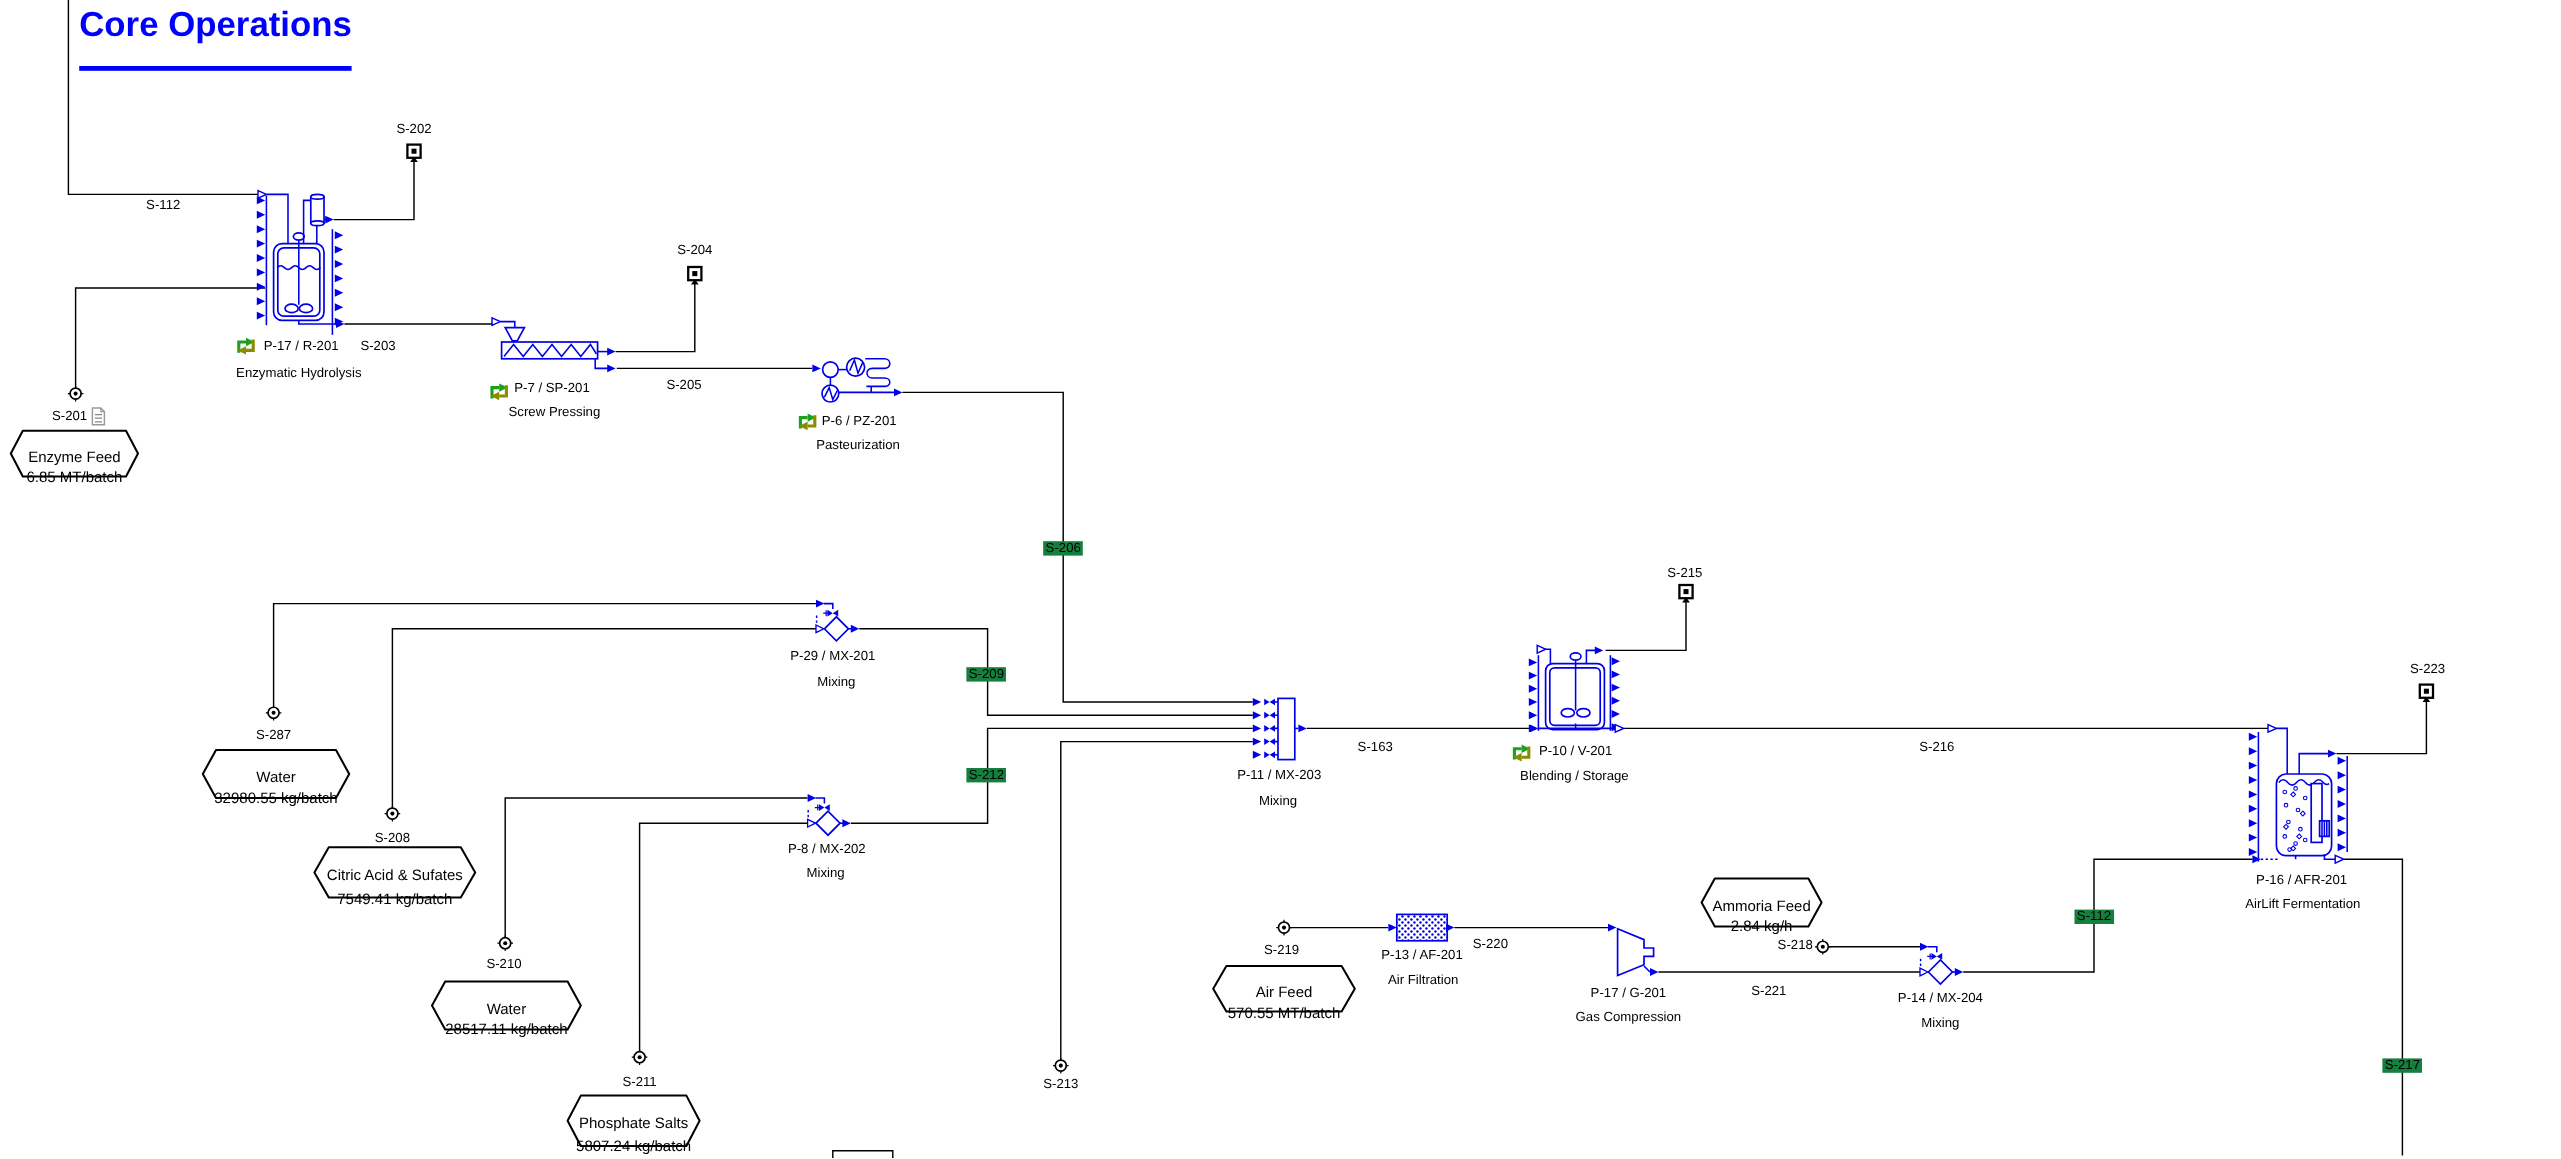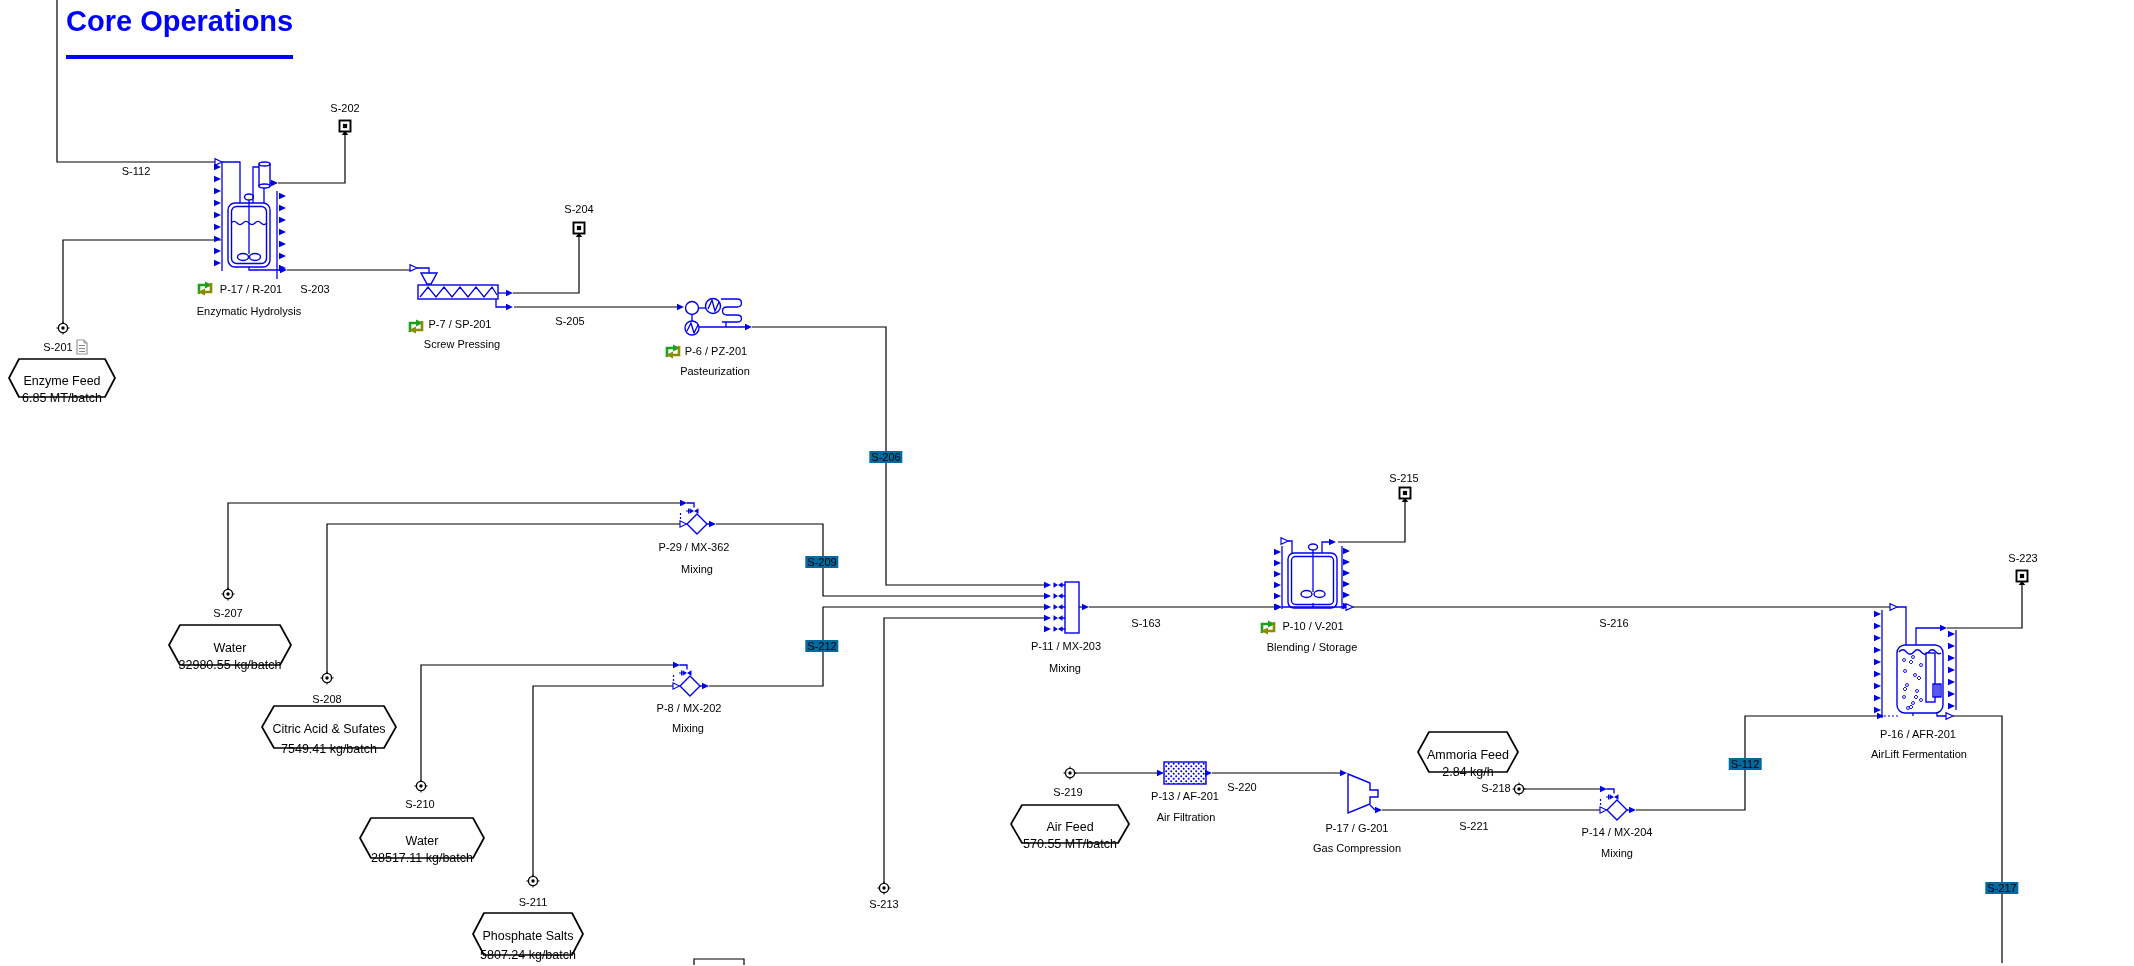--- a/index.html
+++ b/index.html
@@ -4,21 +4,21 @@
 <style>
   html,body{margin:0;padding:0;background:#fff;}
   #flowsheet{position:relative;width:2134px;height:966px;background:#fff;overflow:hidden;
              font-family:"Liberation Sans","DejaVu Sans",sans-serif;}
   #diagram{position:absolute;left:0;top:0;}
   .k{stroke:#000;stroke-width:1.2;fill:none;}
   .b{stroke:#0000E8;stroke-width:1.3;fill:none;}
   .bw{fill:#fff;stroke:#0000E8;stroke-width:1.4;}
   .dot{stroke:#0000E8;stroke-width:1.2;fill:none;stroke-dasharray:2 2;}
   .lbl{position:absolute;transform:translate(-50%,-50%);font-size:11px;color:#000;white-space:nowrap;z-index:5;}
-  .lbl.bg{background:#0369a1;padding:0 2px;}
+  .lbl.bg{background:#15803d;padding:0 2px;}
   .tag{font-size:12.5px;margin-top:11px;}
   #title{position:absolute;left:66px;top:5px;font-size:29px;font-weight:bold;color:#0000FF;
          border-bottom:4px solid #0000FF;padding-bottom:17px;white-space:nowrap;z-index:5;}
 </style>
 </head>
 <body>
 
 <div id="flowsheet">
 
 <svg id="diagram" width="2134" height="966" viewBox="0 0 2134 966" xmlns="http://www.w3.org/2000/svg">
@@ -374,21 +374,21 @@
 
 <div id="title">Core Operations</div>
 
 <div class="lbl" style="left:136px;top:171px">S-112</div>
 <div class="lbl" style="left:58px;top:347px">S-201</div>
 <div class="lbl" style="left:345px;top:108px">S-202</div>
 <div class="lbl" style="left:315px;top:289px">S-203</div>
 <div class="lbl" style="left:579px;top:209px">S-204</div>
 <div class="lbl" style="left:570px;top:321px">S-205</div>
 <div class="lbl bg" style="left:886px;top:457px">S-206</div>
-<div class="lbl" style="left:228px;top:613px">S-207</div>
+<div class="lbl" style="left:228px;top:613px">S-287</div>
 <div class="lbl" style="left:327px;top:699px">S-208</div>
 <div class="lbl bg" style="left:822px;top:562px">S-209</div>
 <div class="lbl" style="left:420px;top:804px">S-210</div>
 <div class="lbl" style="left:533px;top:902px">S-211</div>
 <div class="lbl bg" style="left:822px;top:646px">S-212</div>
 <div class="lbl" style="left:884px;top:904px">S-213</div>
 <div class="lbl" style="left:1146px;top:623px">S-163</div>
 <div class="lbl" style="left:1404px;top:478px">S-215</div>
 <div class="lbl" style="left:1614px;top:623px">S-216</div>
 <div class="lbl bg" style="left:2002px;top:888px">S-217</div>
@@ -398,21 +398,21 @@
 <div class="lbl" style="left:1474px;top:826px">S-221</div>
 <div class="lbl bg" style="left:1745px;top:764px">S-112</div>
 <div class="lbl" style="left:2023px;top:558px">S-223</div>
 
 <div class="lbl" style="left:251px;top:289px">P-17 / R-201</div>
 <div class="lbl" style="left:249px;top:311px">Enzymatic Hydrolysis</div>
 <div class="lbl" style="left:460px;top:324px">P-7 / SP-201</div>
 <div class="lbl" style="left:462px;top:344px">Screw Pressing</div>
 <div class="lbl" style="left:716px;top:351px">P-6 / PZ-201</div>
 <div class="lbl" style="left:715px;top:371px">Pasteurization</div>
-<div class="lbl" style="left:694px;top:547px">P-29 / MX-362</div>
+<div class="lbl" style="left:694px;top:547px">P-29 / MX-201</div>
 <div class="lbl" style="left:697px;top:569px">Mixing</div>
 <div class="lbl" style="left:689px;top:708px">P-8 / MX-202</div>
 <div class="lbl" style="left:688px;top:728px">Mixing</div>
 <div class="lbl" style="left:1066px;top:646px">P-11 / MX-203</div>
 <div class="lbl" style="left:1065px;top:668px">Mixing</div>
 <div class="lbl" style="left:1313px;top:626px">P-10 / V-201</div>
 <div class="lbl" style="left:1312px;top:647px">Blending / Storage</div>
 <div class="lbl" style="left:1185px;top:796px">P-13 / AF-201</div>
 <div class="lbl" style="left:1186px;top:817px">Air Filtration</div>
 <div class="lbl" style="left:1357px;top:828px">P-17 / G-201</div>

